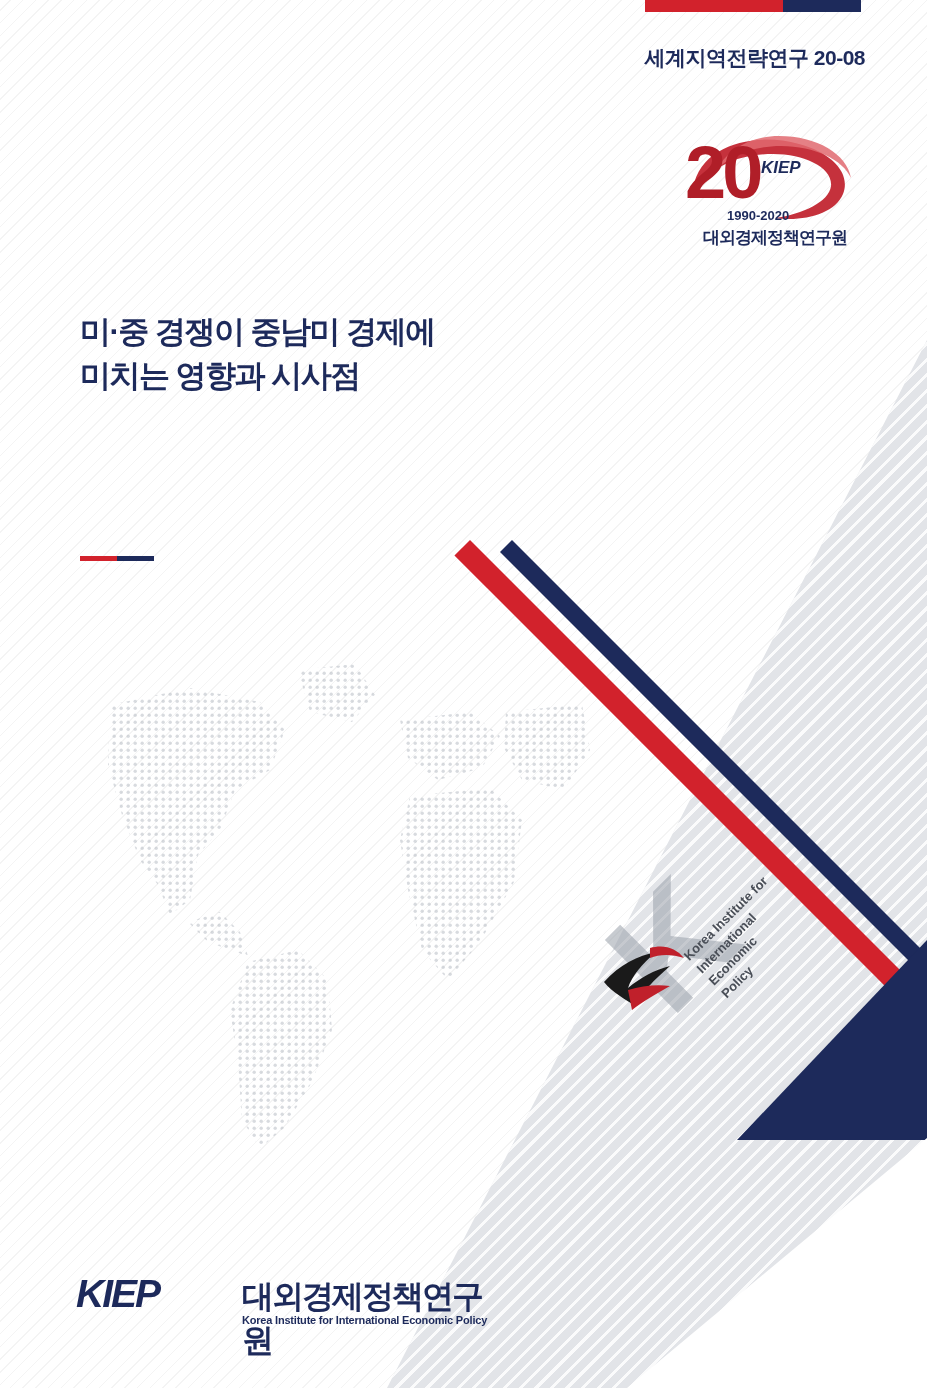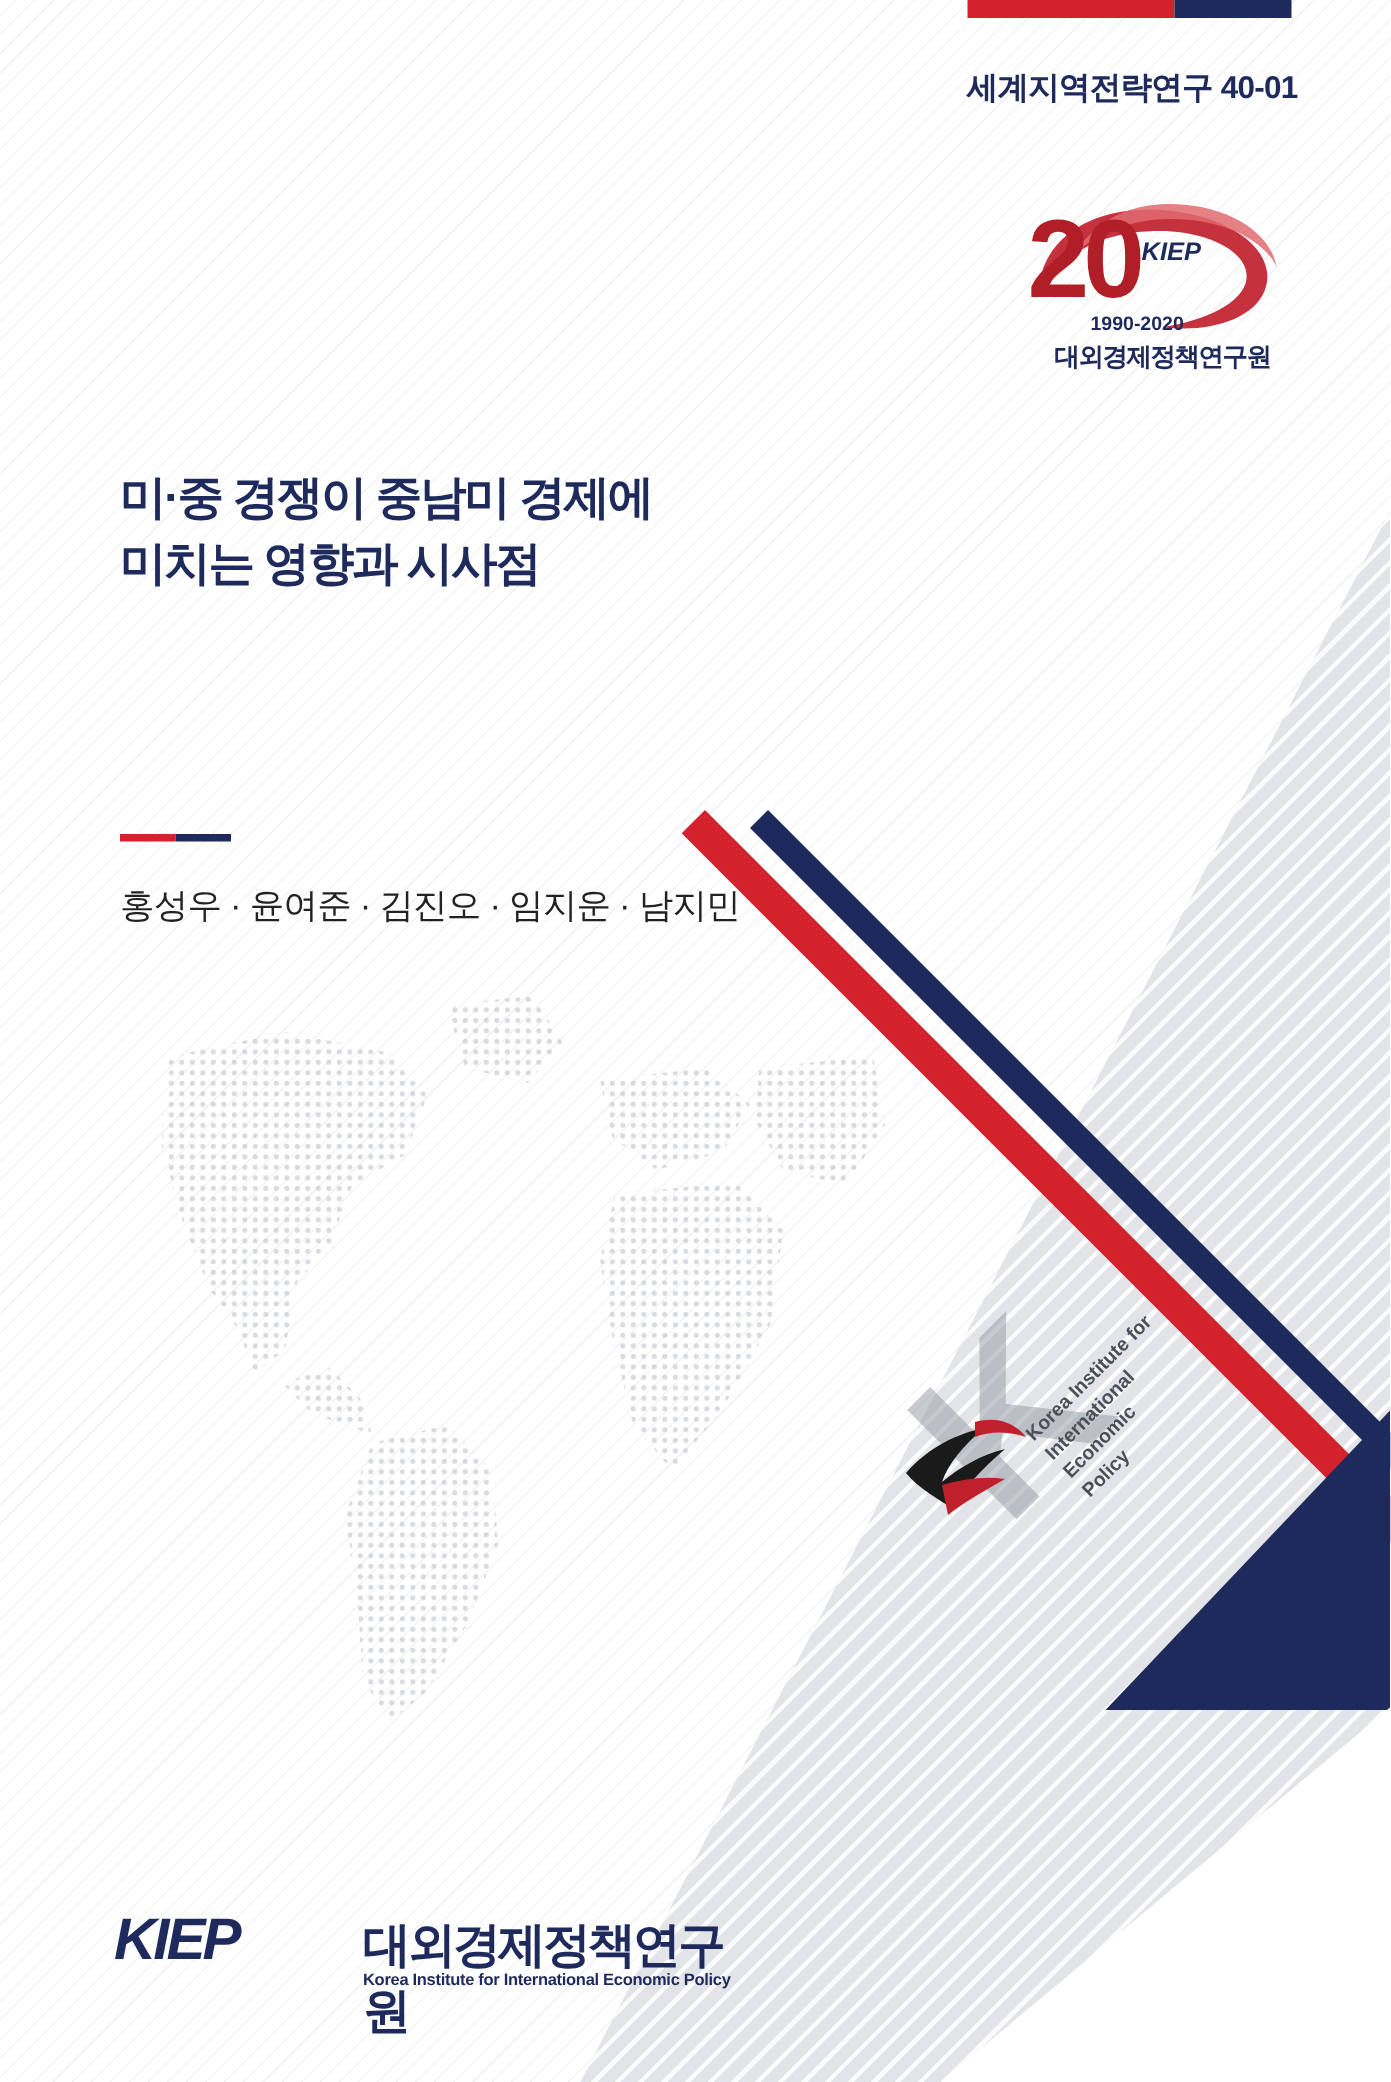--- a/index.html
+++ b/index.html
@@ -349,41 +349,40 @@
 
       <path fill="url(#dots)" d="M340,146 L420,138 L452,170 L444,232 L410,292 L378,330 L352,300 L338,240 L330,190 Z"></path>
 
       <path fill="url(#dots)" d="M436,62 L512,54 L520,100 L494,140 L452,130 L434,98 Z"></path>
     </svg>
   </div>
 
   <div class="top-bar top-bar-red"></div>
   <div class="top-bar top-bar-navy"></div>
 
-  <div class="series-label">세계지역전략연구 40-01</div>
+  <div class="series-label">세계지역전략연구 20-08</div>
 
   <div class="emblem">
     <svg class="swoosh" viewBox="0 0 178 96" xmlns="http://www.w3.org/2000/svg">
       <path d="M10,58 C18,14 72,2 116,14 C150,23 168,44 160,64 C152,84 120,92 92,88 C120,84 146,72 148,56 C150,38 122,24 90,24 C56,24 26,36 16,62 Z" fill="#c0202b" opacity="0.92"></path>
       <path d="M96,6 C134,6 164,24 168,48 C160,30 132,16 98,16 C70,16 44,26 30,44 C44,20 66,6 96,6 Z" fill="#e06a70" opacity="0.85"></path>
     </svg>
     <div class="thirty">20</div>
     <div class="kiep-mark">KIEP</div>
     <div class="years">1990-2020</div>
     <div class="org-ko">대외경제정책연구원</div>
   </div>
 
   <div class="title">미·중 경쟁이 중남미 경제에
 미치는 영향과 시사점</div>
 
   <div class="author-rule">
     <div class="r-red"></div>
     <div class="r-navy"></div>
   </div>
-  <div class="authors">홍성우 · 윤여준 · 김진오 · 임지운 · 남지민</div>
 
   <div class="watermark">
     <div class="k-glyph">K</div>
     <svg class="bird" viewBox="0 0 96 80" xmlns="http://www.w3.org/2000/svg">
       <path d="M6,44 C22,26 40,18 58,14 C44,26 34,38 30,50 C42,40 56,32 72,28 C56,42 44,54 38,68 C28,62 14,54 6,44 Z" fill="#1a1a1a"></path>
       <path d="M52,10 C66,6 78,10 86,20 C74,16 62,16 52,20 Z" fill="#c0202b"></path>
       <path d="M30,52 C44,48 58,46 72,48 C58,56 44,64 34,72 Z" fill="#c0202b"></path>
     </svg>
     <div class="eng-name">Korea Institute for
 International

